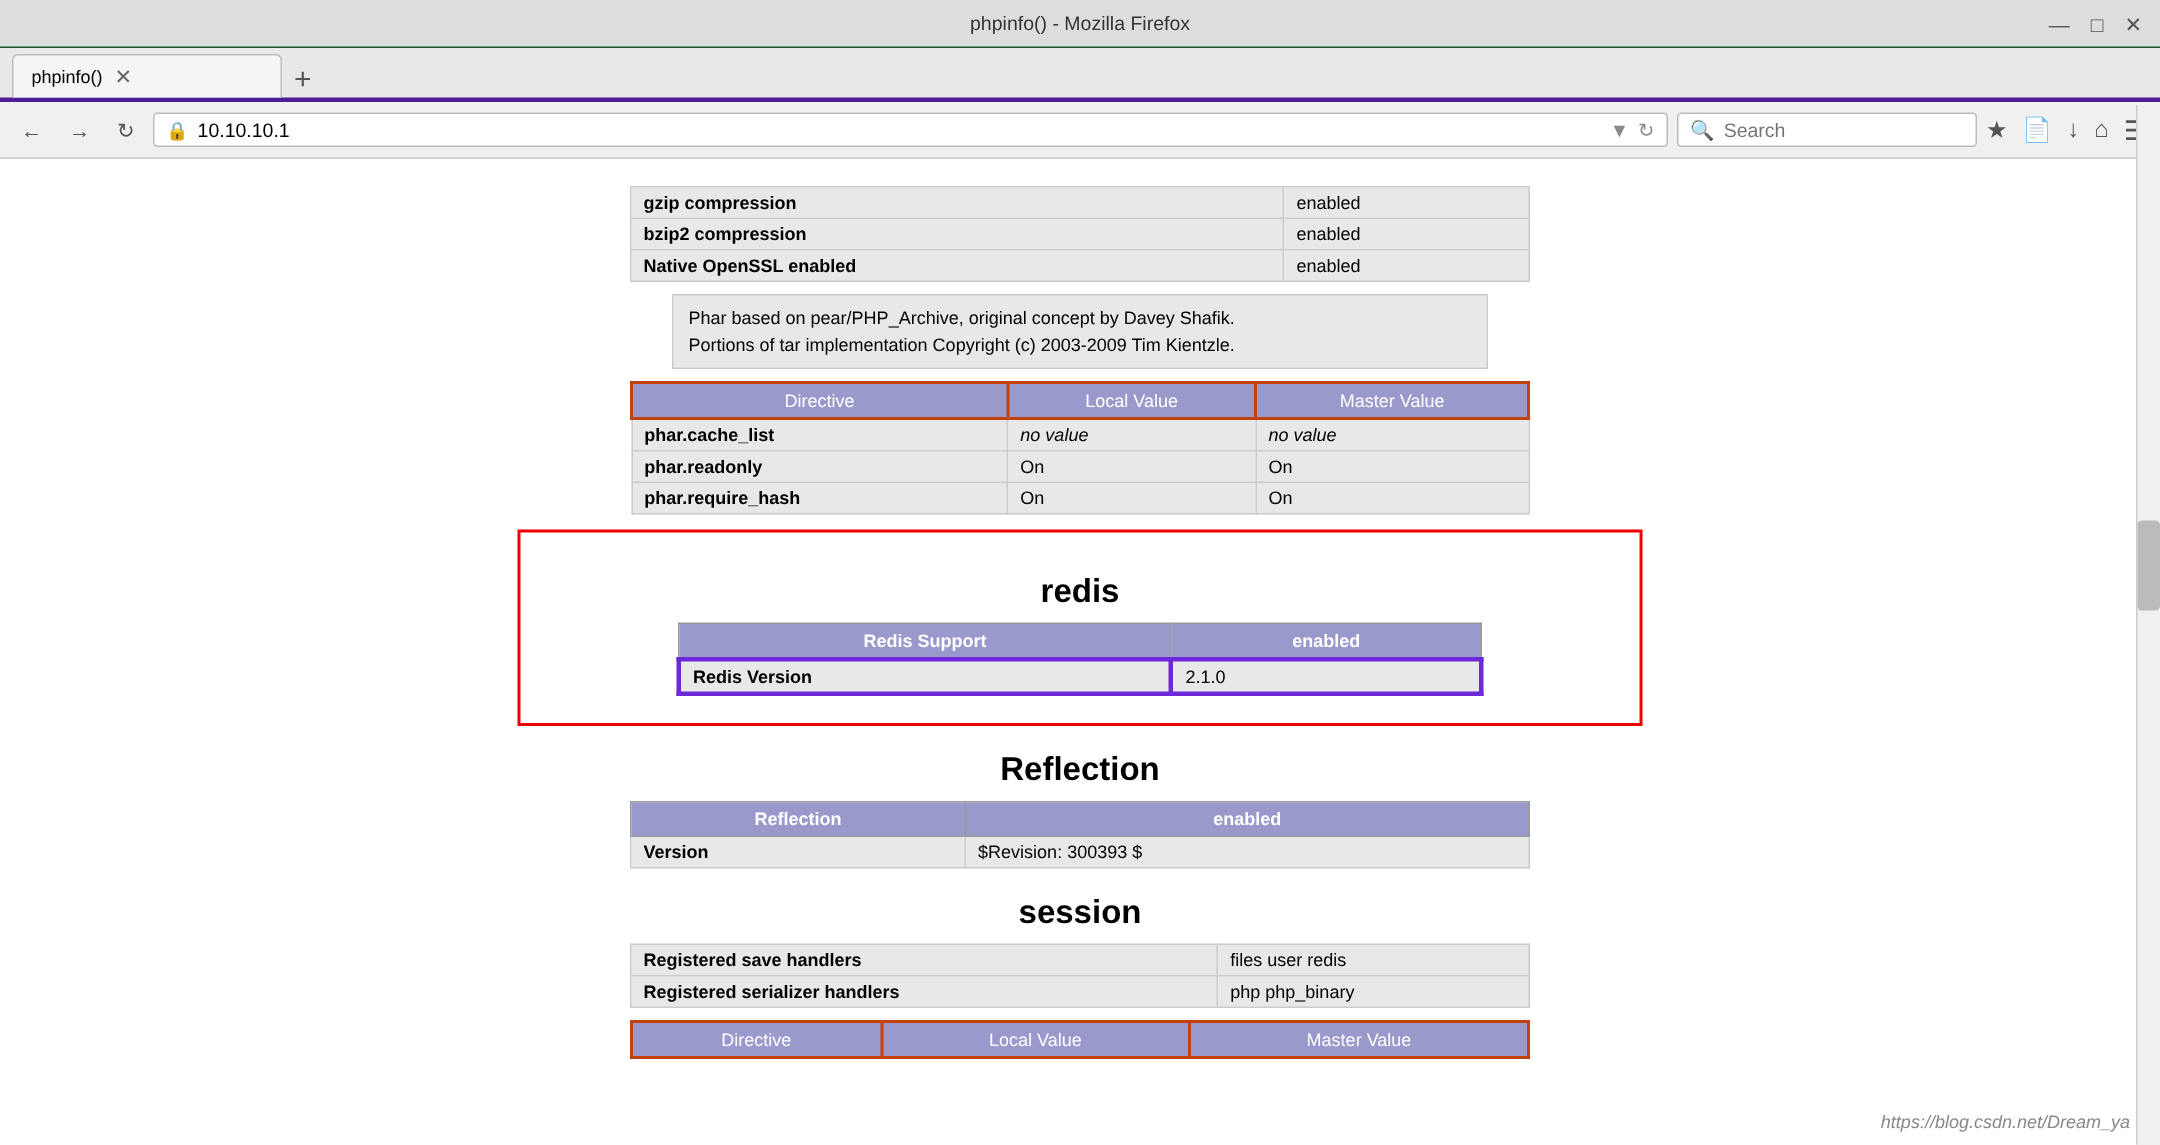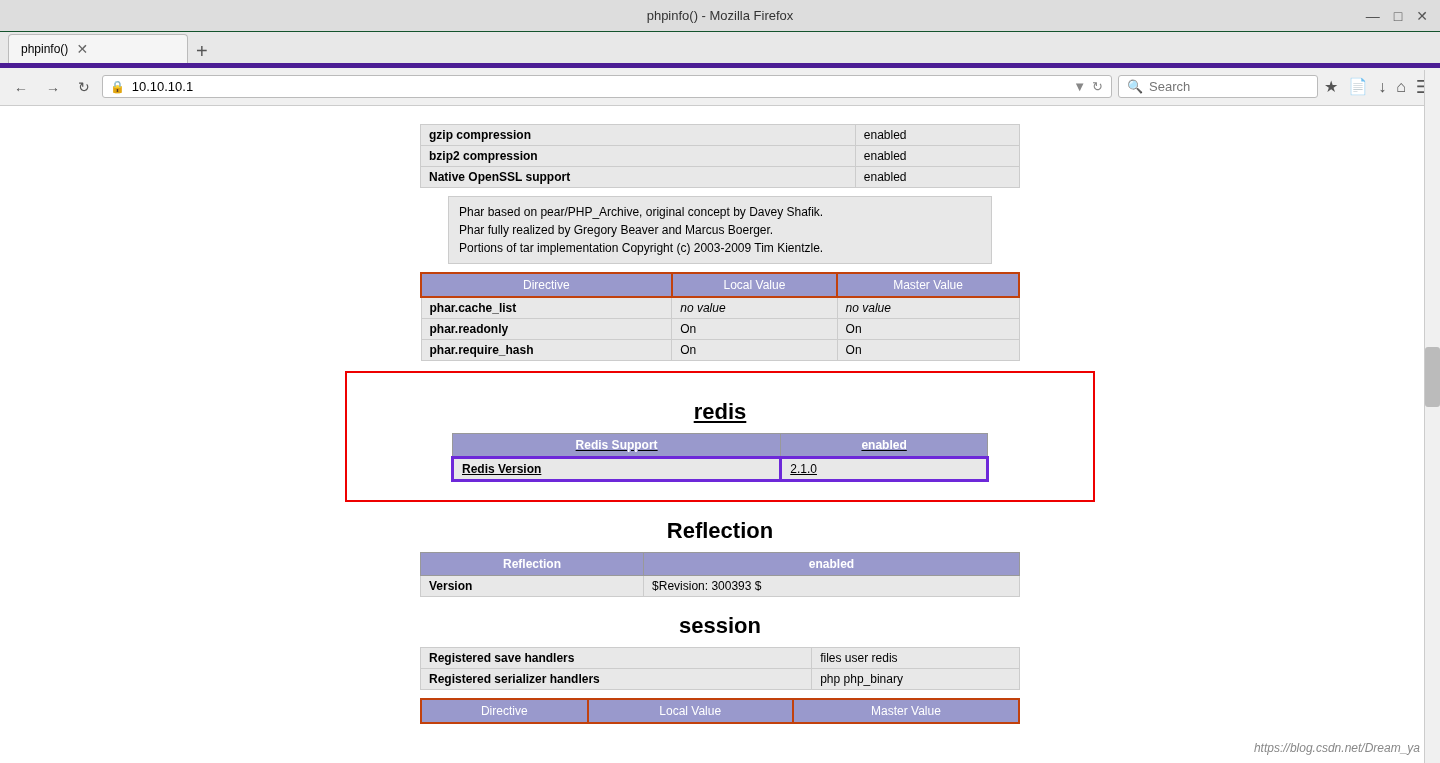--- a/index.html
+++ b/index.html
@@ -24,21 +24,21 @@
       gap: 14px;
       font-size: 14px;
       color: #555;
     }
     .browser-tab-bar {
       background: #e8e8e8;
       height: 36px;
       display: flex;
       align-items: flex-end;
       padding-left: 8px;
-      border-bottom: 5px solid #4c1d95;
+      border-bottom: 3px solid #4c1d95;
     }
     .browser-tab {
       background: #f5f5f5;
       border: 1px solid #bbb;
       border-bottom: none;
       border-radius: 4px 4px 0 0;
       padding: 6px 12px;
       font-size: 12px;
       display: flex;
       align-items: center;
@@ -158,21 +158,20 @@
       color: #000;
     }
 
     
     .redis-section {
       border: 2px solid #e00;
       margin: 10px auto;
       max-width: 750px;
       padding: 10px;
       background: #fff;
-      text-decoration: underline;
     }
     .redis-table {
       width: 538px;
       border-collapse: collapse;
       margin: 8px auto;
       font-size: 12px;
     }
     .redis-table th {
       background: #9999cc;
       color: #fff;
@@ -309,29 +308,28 @@
       <tbody>
         <tr>
           <td>gzip compression</td>
           <td>enabled</td>
         </tr>
         <tr>
           <td>bzip2 compression</td>
           <td>enabled</td>
         </tr>
         <tr>
-          <td>Native OpenSSL support</td>
+          <td>Native OpenSSL enabled</td>
           <td>enabled</td>
         </tr>
       </tbody>
     </table>
 
     <div class="phar-info-box">
       <div>Phar based on pear/PHP_Archive, original concept by Davey Shafik.</div>
-      <div>Phar fully realized by Gregory Beaver and Marcus Boerger.</div>
       <div>Portions of tar implementation Copyright (c) 2003-2009 Tim Kientzle.</div>
     </div>
 
     <table class="three-col-table">
       <thead>
         <tr>
           <th>Directive</th>
           <th>Local Value</th>
           <th>Master Value</th>
         </tr>

